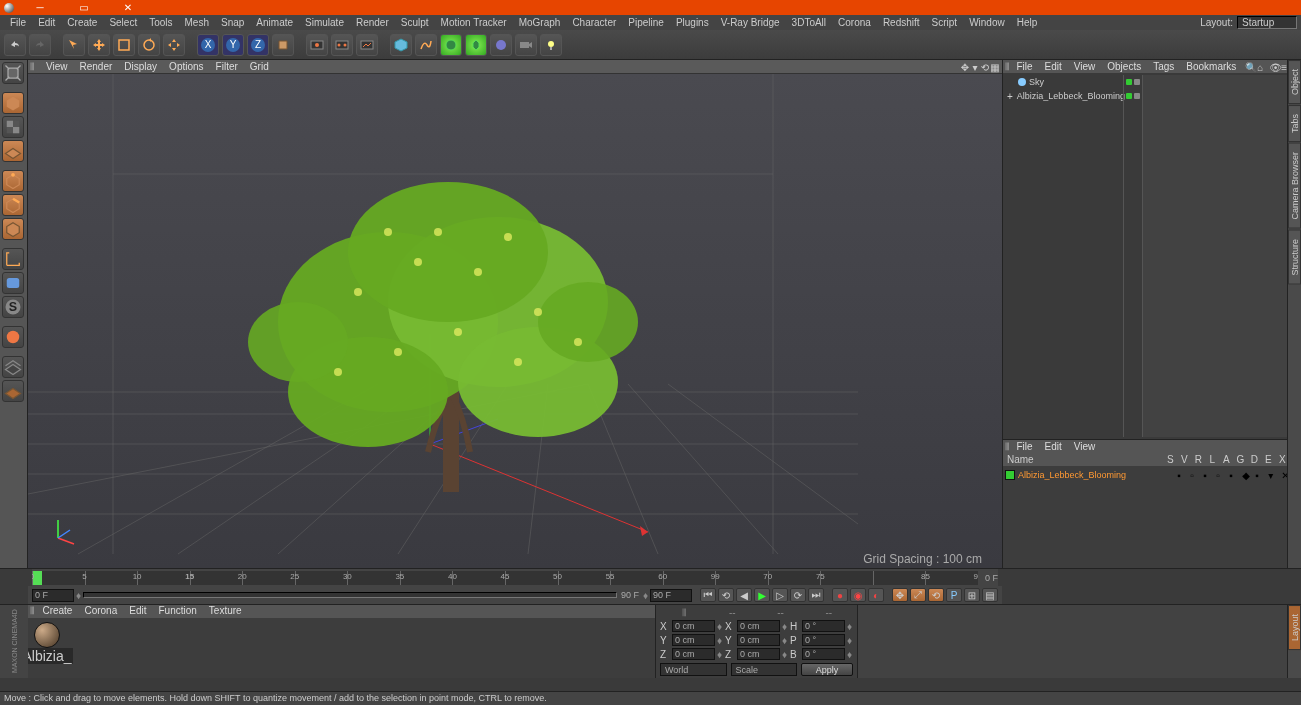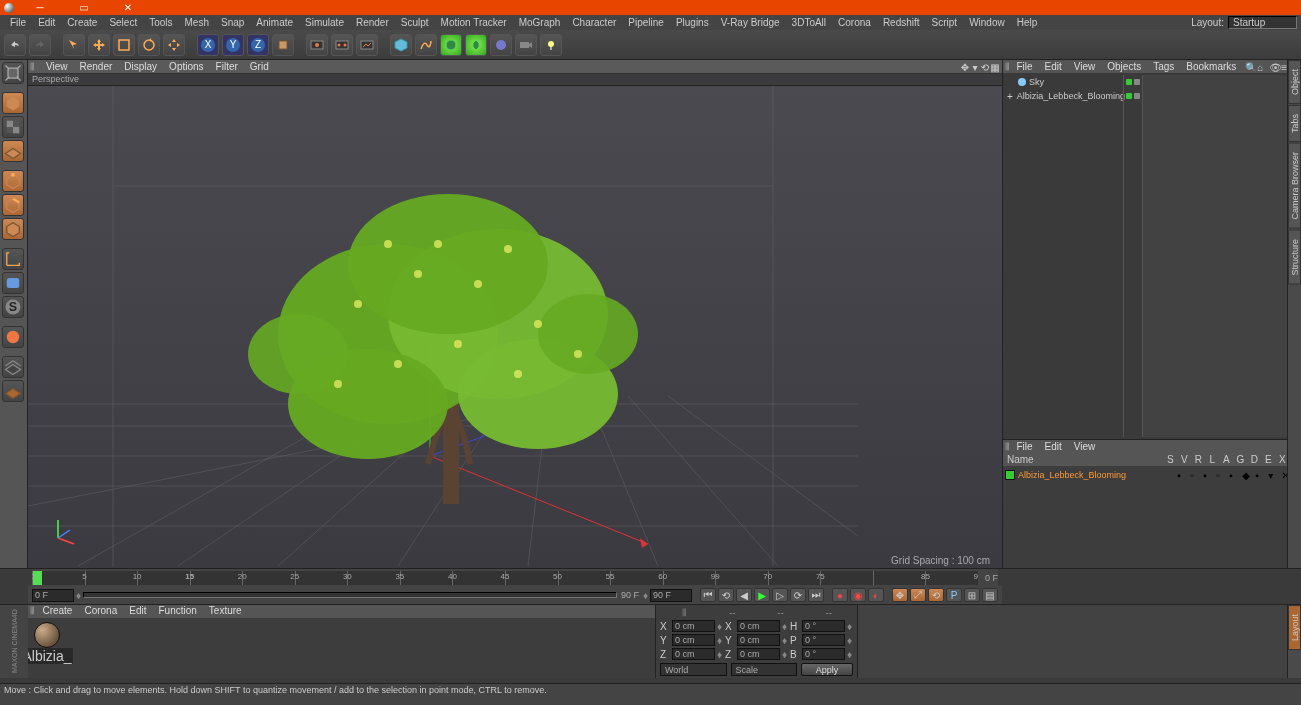--- a/index.html
+++ b/index.html
@@ -9,21 +9,21 @@
 .titlebar { height: 15px; background: #e74500; display: flex; align-items: center; padding: 0 4px; color: #fff; }
 .titlebar .logo { width: 10px; height: 10px; border-radius: 50%; background: radial-gradient(circle at 30% 30%, #fff, #333); margin-right: 4px; }
 .titlebar .title { flex: 1; }
 .titlebar .win-btn { width: 44px; height: 15px; display: flex; align-items: center; justify-content: center; color: #fff; }
 
 
 .menubar { height: 15px; background: #444; display: flex; align-items: center; padding: 0 4px; }
 .menubar .menu-item { padding: 0 6px; color: #ccc; cursor: default; }
 .menubar .spacer { flex: 1; }
 .menubar .layout-label { color: #ccc; margin-right: 4px; }
-.menubar .layout-sel { background: #333; color: #ccc; padding: 0 14px 0 4px; border: 1px inset #222; width: 69px; }
+.menubar .layout-sel { background: #333; color: #ccc; padding: 0 14px 0 4px; border: 1px inset #222; width: 60px; }
 
 
 .toolbar { height: 30px; background: linear-gradient(#4a4a4a, #3c3c3c); display: flex; align-items: center; padding: 2px 4px; gap: 3px; border-bottom: 1px solid #222; }
 .tb-btn { width: 22px; height: 22px; display: flex; align-items: center; justify-content: center; border: 1px solid #555; border-radius: 3px; background: linear-gradient(#555, #444); }
 .tb-btn.green-grad { background: radial-gradient(circle, #8e5, #3a2); }
 .tb-btn.blue-circ { background: #336; }
 .tb-btn svg { width: 16px; height: 16px; }
 .tb-sep { width: 6px; }
 
 
@@ -35,21 +35,21 @@
 .pal-btn.orange { background: linear-gradient(#c85, #a63); }
 
 
 .vp-wrap { display: flex; flex-direction: column; background: #333; }
 .vp-menu { height: 14px; background: #5a5a5a; display: flex; align-items: center; padding: 0 2px; border-bottom: 1px solid #333; }
 .vp-menu .vp-mi { padding: 0 6px; color: #ddd; }
 .vp-menu .spacer { flex: 1; }
 .vp-menu .vp-icon { width: 10px; height: 10px; color: #ccc; text-align: center; }
 .vp-label { height: 12px; background: #3c3c3e; color: #aaa; padding: 0 4px; font-size: 9px; border-bottom: 1px solid #222; }
 .viewport { flex: 1; position: relative; background: linear-gradient(#4a4a50, #3a3a40); overflow: hidden; }
-.grid-info { position: absolute; bottom: 2px; right: 12px; color: #aaa; font-size: 10px; }
+.grid-info { position: absolute; bottom: 2px; right: 20px; color: #aaa; font-size: 12px; }
 .axis-gizmo { position: absolute; left: 20px; bottom: 20px; }
 
 
 .right-col { display: grid; grid-template-rows: 1fr 128px; background: #444; border-left: 1px solid #222; }
 .obj-panel { border-bottom: 1px solid #222; display: flex; flex-direction: column; }
 .panel-menu { height: 13px; background: #555; display: flex; align-items: center; padding: 0 2px; gap: 2px; }
 .panel-menu .pm-item { padding: 0 5px; color: #ddd; }
 .panel-menu .spacer { flex: 1; }
 .panel-menu .pm-icon { width: 10px; height: 10px; color: #ccc; }
 .obj-tree { flex: 1; background: #3a3a3a; padding: 2px; overflow: auto; display: flex; }
@@ -118,21 +118,21 @@
 .xyz-row .fld { flex:1; height: 12px; background: #2b2b2b; border: 1px solid #111; color: #aaa; padding: 0 2px; font-size: 9px; display:flex; align-items:center; }
 .xyz-row .spn { width: 6px; color: #888; }
 .xyz-bot { display: flex; gap: 4px; margin-top: 2px; }
 .combo { flex:1; height: 13px; background: #333; border: 1px solid #111; color: #aaa; padding: 0 4px; font-size: 9px; display:flex; align-items:center; }
 .apply { width: 52px; height: 13px; background: linear-gradient(#666, #444); border: 1px solid #111; color: #ddd; font-size: 9px; text-align: center; line-height: 12px; border-radius: 2px; }
 
 
 .rb-panel { background: #424242; }
 
 
-.status { position: absolute; left: 0; right: 0; bottom: 0; height: 22px; background: #444; color: #ccc; padding: 1px 4px; font-size: 9px; border-top: 1px solid #222; }
+.status { position: absolute; left: 0; right: 0; bottom: 0; height: 14px; background: #444; color: #ccc; padding: 1px 4px; font-size: 9px; border-top: 1px solid #222; }
 
 
 .maxon-col { background: #444; writing-mode: vertical-rl; color: #888; font-size: 7px; text-align: center; display: flex; align-items: center; justify-content: center; transform: rotate(180deg); }
 
 
 .tree-silhouette { position: absolute; left: 210px; top: 98px; width: 430px; height: 350px; }
 .floor-lines line { stroke: #666; stroke-width: 0.5; }
 </style>
 </head>
 <body>
@@ -384,21 +384,20 @@
       <span class="vp-mi">Display</span>
       <span class="vp-mi">Options</span>
       <span class="vp-mi">Filter</span>
       <span class="vp-mi">Grid</span>
       <span class="spacer"></span>
       <span class="vp-icon">✥</span>
       <span class="vp-icon">▾</span>
       <span class="vp-icon">⟲</span>
       <span class="vp-icon">▦</span>
     </div>
-    <div class="vp-label">Perspective</div>
     <div class="viewport">
 
       <svg width="100%" height="100%" style="position:absolute;inset:0">
         <g class="floor-lines">
           <line x1="0" y1="370" x2="830" y2="370"></line>
           <line x1="50" y1="480" x2="350" y2="310"></line>
           <line x1="150" y1="480" x2="400" y2="310"></line>
           <line x1="250" y1="480" x2="440" y2="310"></line>
           <line x1="370" y1="480" x2="480" y2="310"></line>
           <line x1="500" y1="480" x2="520" y2="310"></line>

